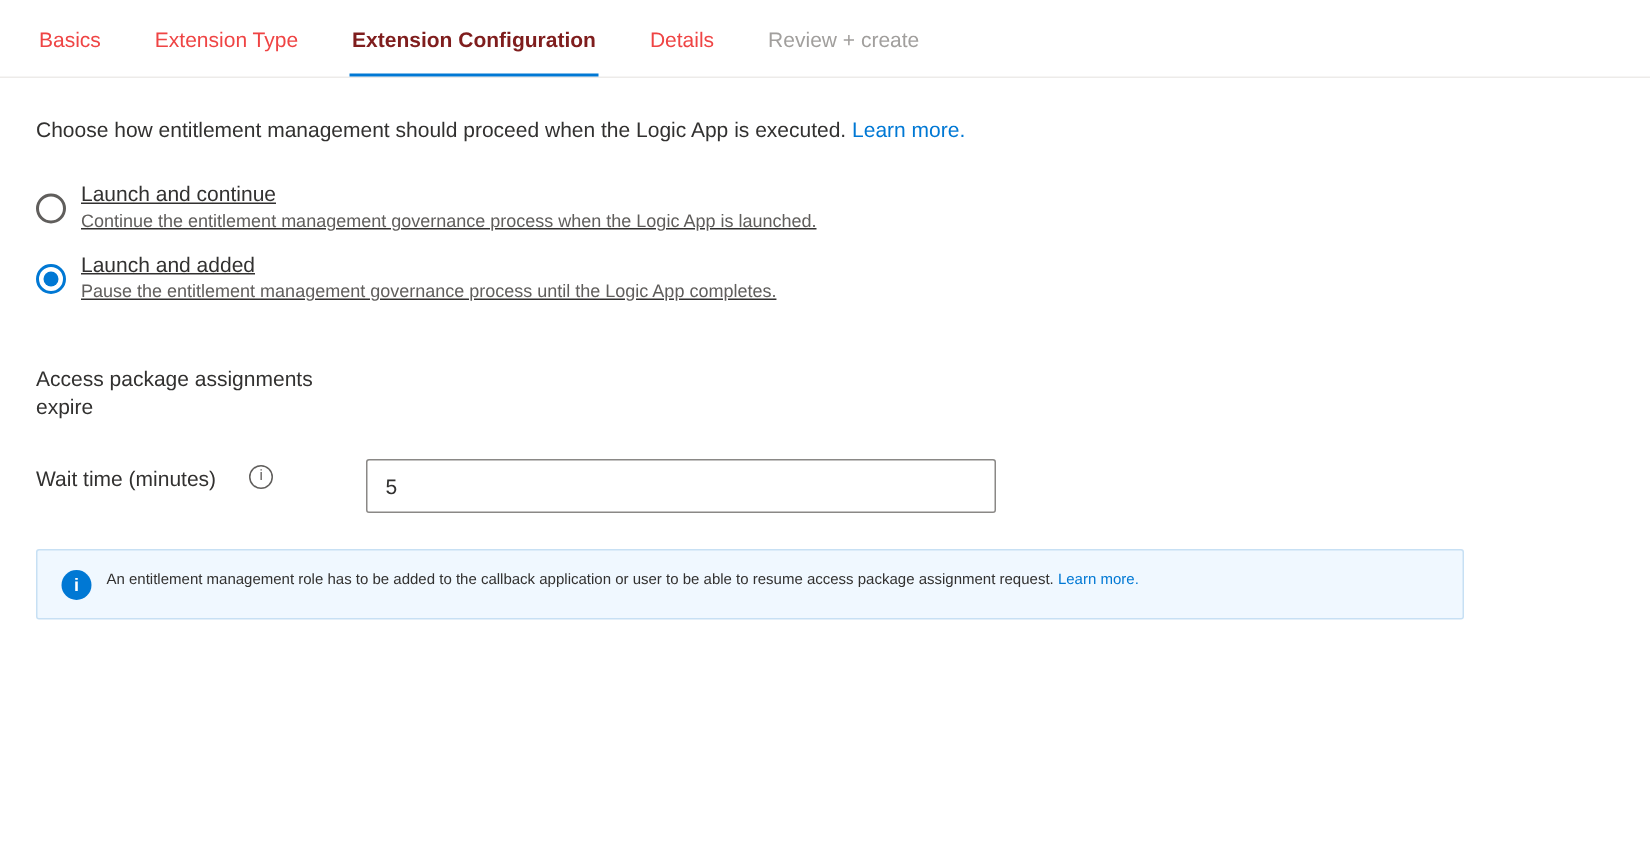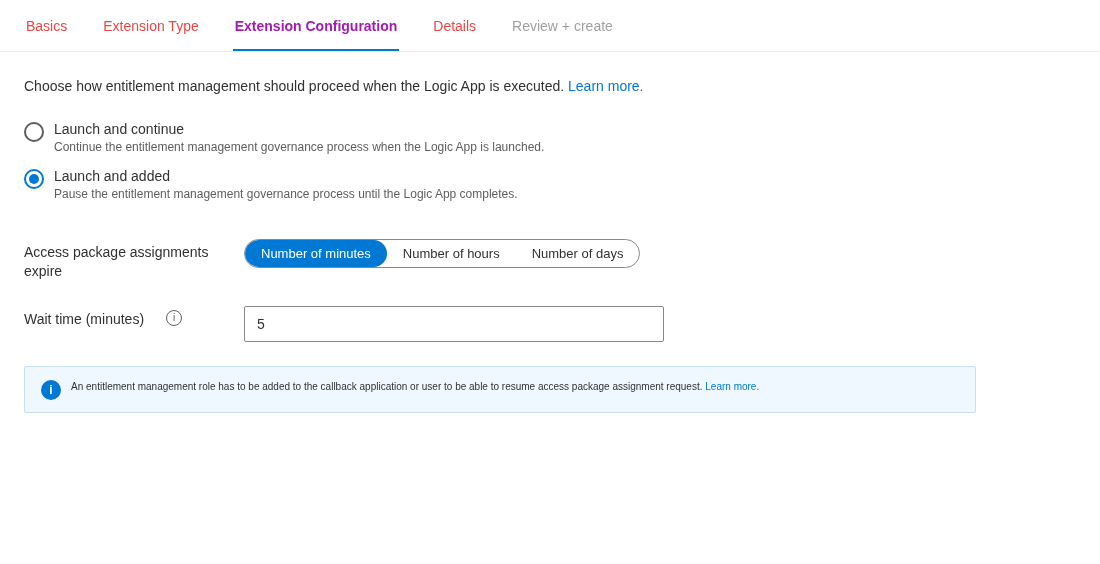--- a/index.html
+++ b/index.html
@@ -26,21 +26,21 @@
       color: #ef4444;
       cursor: pointer;
       padding: 0 2px;
       height: 100%;
       display: flex;
       align-items: center;
       position: relative;
       white-space: nowrap;
     }
     .nav-tab.active {
-      color: #a21caf;
+      color: #7f1d1d;
       font-weight: 600;
     }
     .nav-tab.active::after {
       content: '';
       position: absolute;
       bottom: 0;
       left: 0;
       right: 0;
       height: 2px;
       background: #0078d4;
@@ -96,23 +96,24 @@
     }
 
     .form-control {
       flex: 1;
       max-width: 700px;
     }
 
     
     .radio-option {
       display: flex;
-      align-items: flex-start;
+      align-items: center;
       margin-bottom: 12px;
       cursor: pointer;
+      text-decoration: underline;
     }
 
     .radio-circle {
       width: 20px;
       height: 20px;
       border-radius: 50%;
       border: 2px solid #605e5c;
       display: flex;
       align-items: center;
       justify-content: center;
@@ -283,27 +284,20 @@
       </div>
 
     </div>
   </div>
 
   <div class="form-row">
     <div class="form-label">
       <span>Access package assignments</span><br>
       <span>expire</span>
     </div>
-    <div class="form-control">
-      <div class="toggle-group">
-        <button class="toggle-btn active">Number of minutes</button>
-        <button class="toggle-btn">Number of hours</button>
-        <button class="toggle-btn">Number of days</button>
-      </div>
-    </div>
   </div>
 
   <div class="form-row">
     <div class="form-label">
       <div class="wait-label-row">
         <span>Wait time (minutes)</span>
         <div class="info-circle-small">i</div>
       </div>
     </div>
     <div class="form-control">

